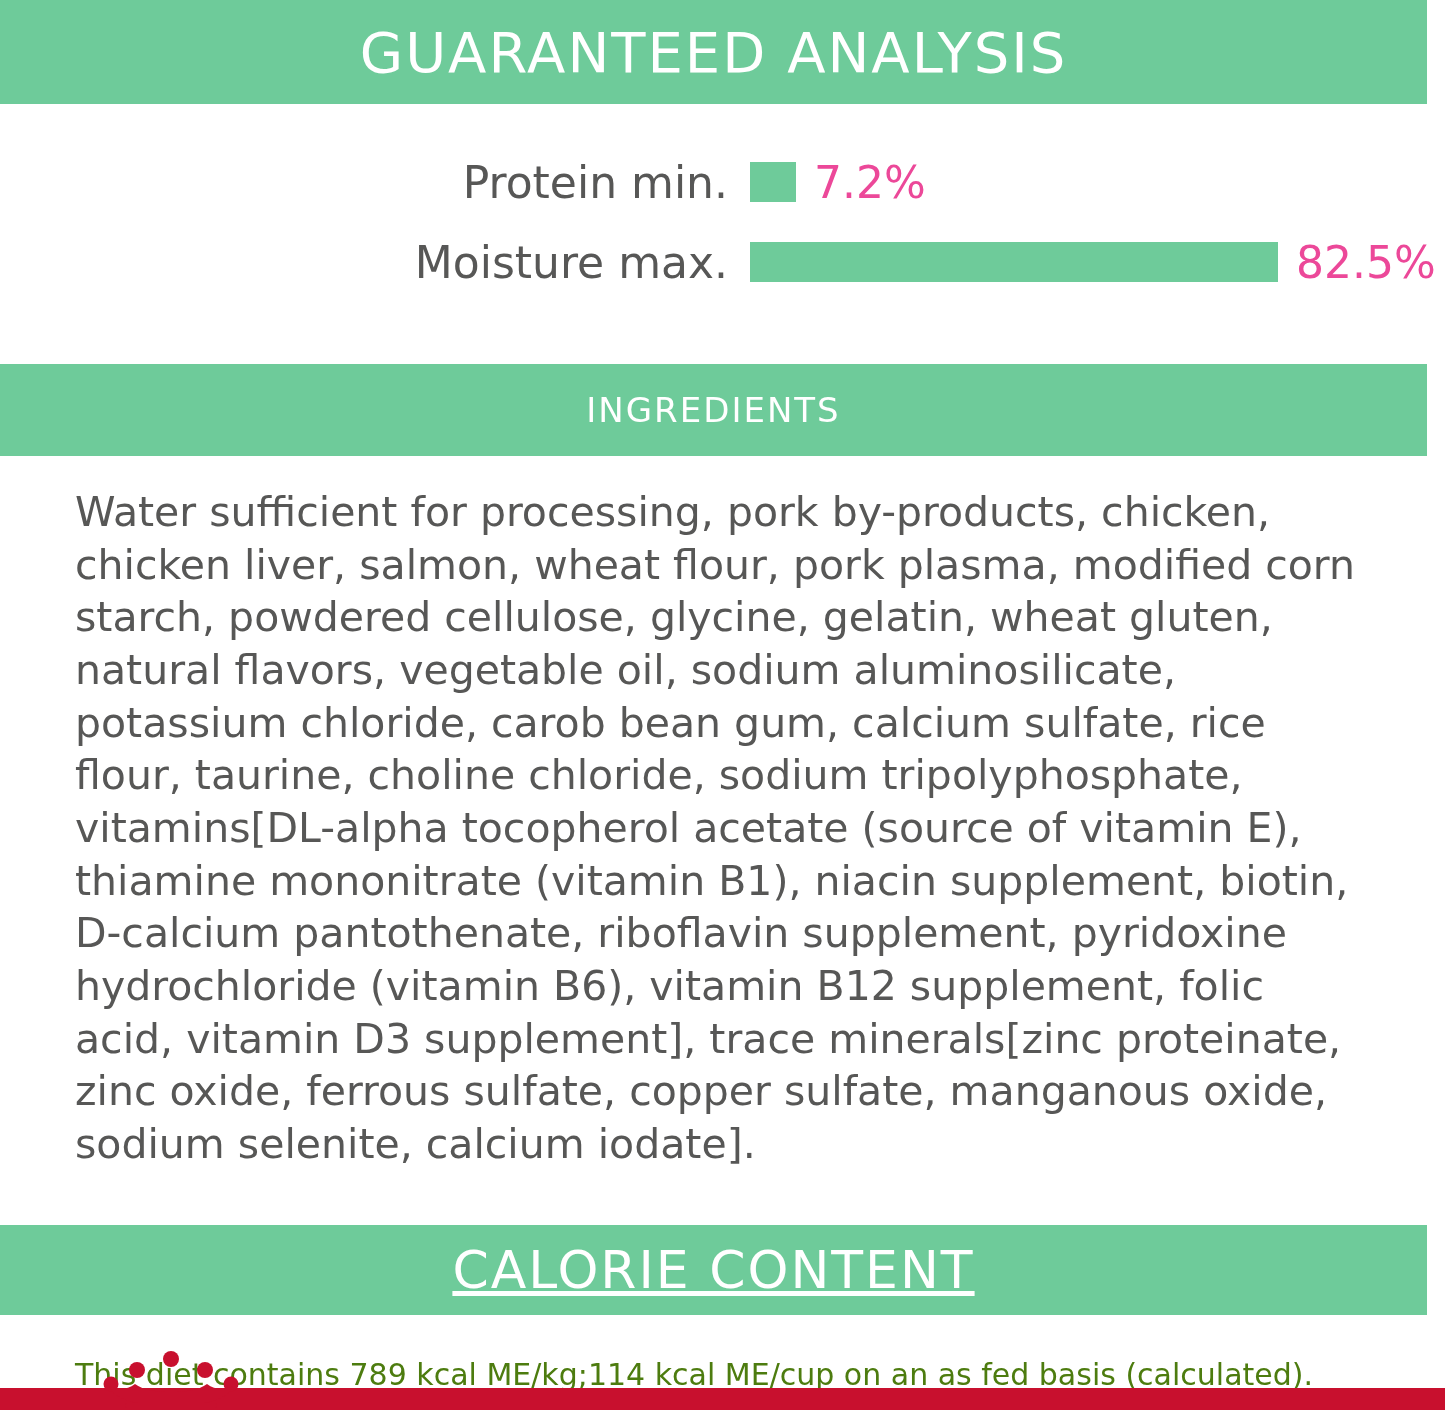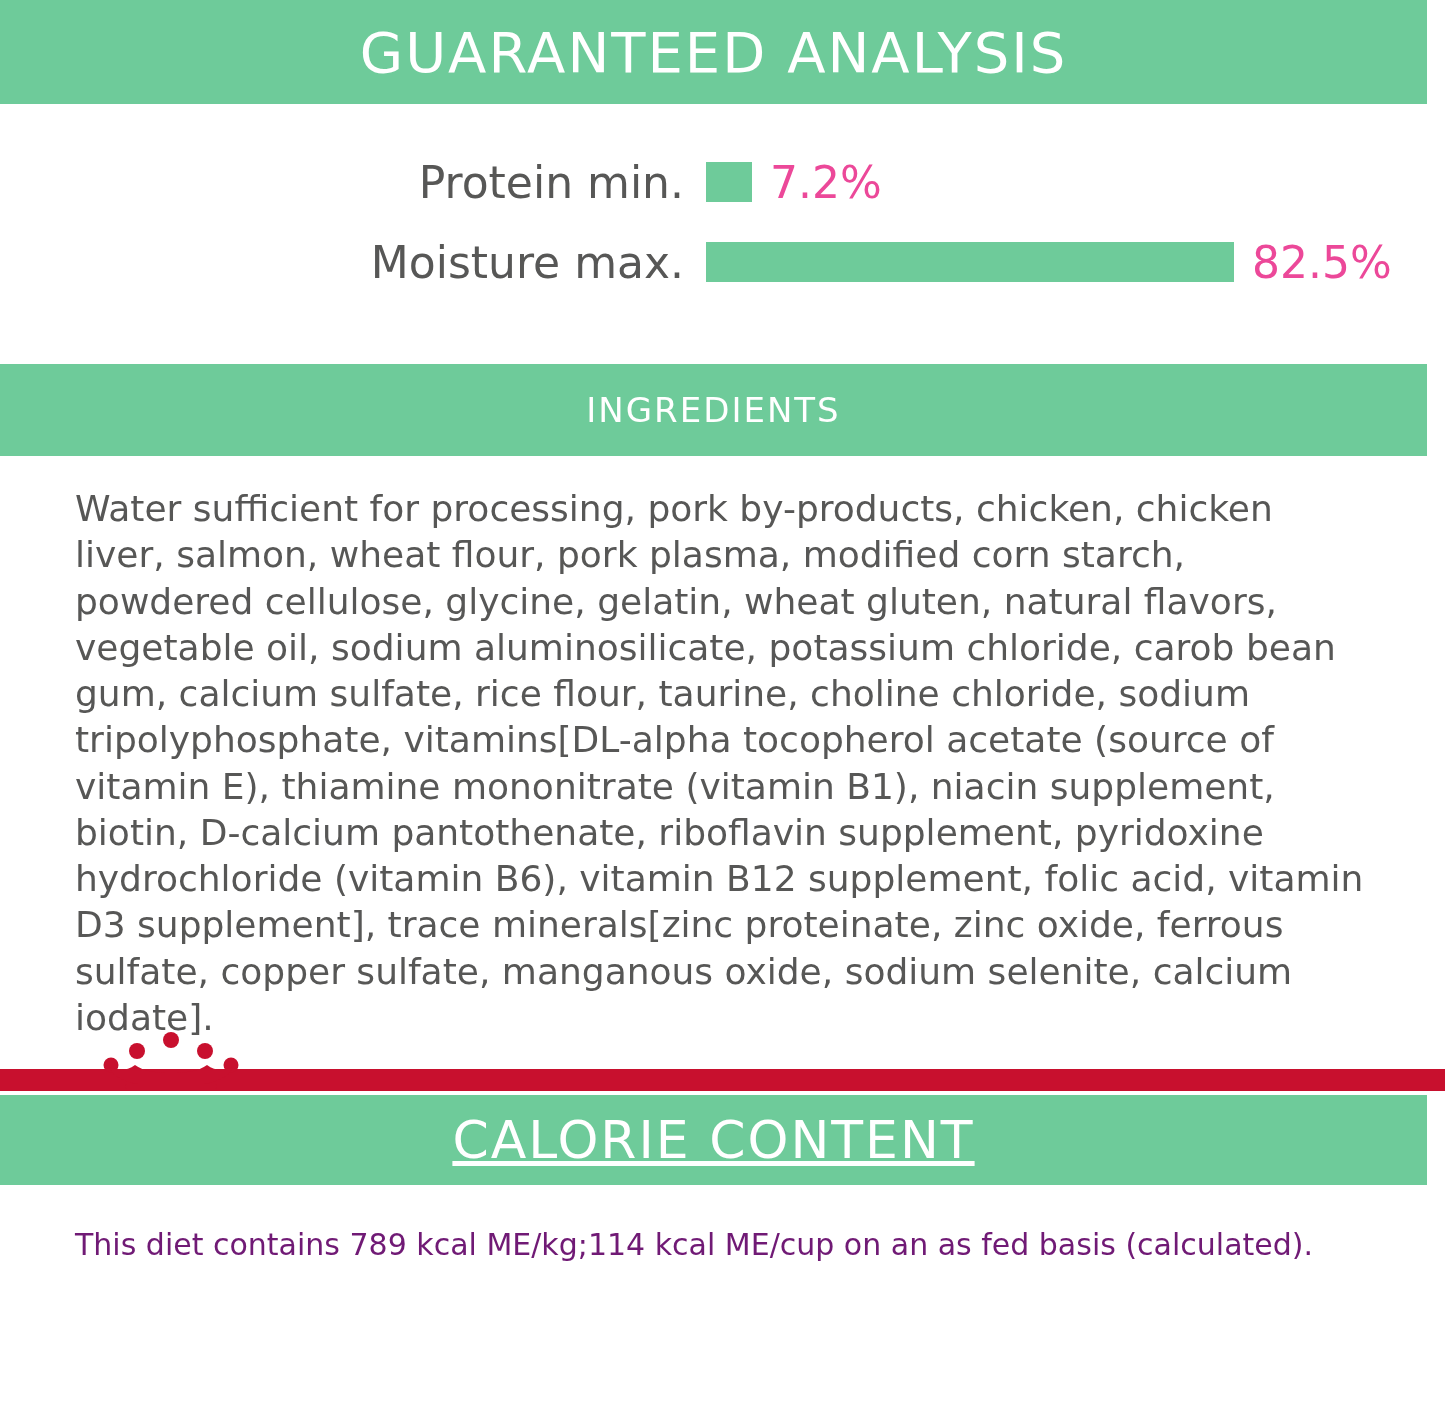--- a/index.html
+++ b/index.html
@@ -12,21 +12,21 @@
     height: 1410px;
     background: #ffffff;
     font-family: "DejaVu Sans", sans-serif;
     overflow: hidden;
     position: relative;
   }
 
   .page {
     position: relative;
     width: 1445px;
-    height: 1091px;
+    height: 1410px;
   }
 
   
   .band {
     background: #6ecb9a;
     width: 1445px;
     margin-left: -18px;
     padding-left: 18px;
     display: flex;
     align-items: center;
@@ -45,20 +45,21 @@
 
   #band-ingredients { height: 92px; margin-top: 62px; }
   #band-ingredients .band-title { font-size: 34px; letter-spacing: 2px; }
 
   #band-calories { height: 90px; margin-top: 54px; }
   #band-calories .band-title { font-size: 52px; letter-spacing: 2px; text-decoration: underline; }
 
   
   .analysis {
     padding: 38px 0 0 0;
+    margin-left: 44px;
   }
   .arow {
     display: flex;
     align-items: center;
     height: 80px;
   }
   .arow .label {
     width: 706px;
     text-align: right;
     padding-right: 22px;
@@ -75,29 +76,29 @@
   .arow .value {
     font-size: 44px;
     color: #ec4899;
     padding-left: 18px;
     white-space: nowrap;
   }
 
   
   .body-text {
     padding: 30px 78px 0 75px;
-    font-size: 36px;
+    font-size: 41px;
     line-height: 1.285;
     color: #575756;
     text-align: left;
   }
   .calorie-text {
     padding: 40px 70px 0 75px;
     font-size: 30px;
-    color: #701a75;
+    color: #4d7c0f;
     line-height: 1.3;
   }
 
   
   .footer {
     position: absolute;
     left: 0;
     bottom: 0;
     width: 1445px;
     height: 62px;

